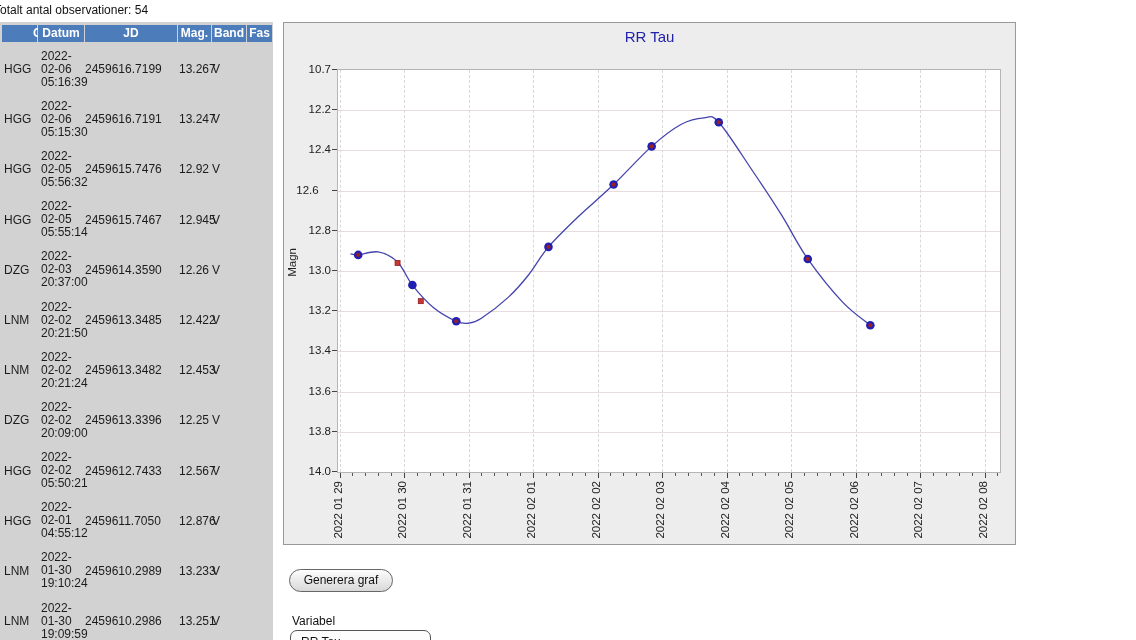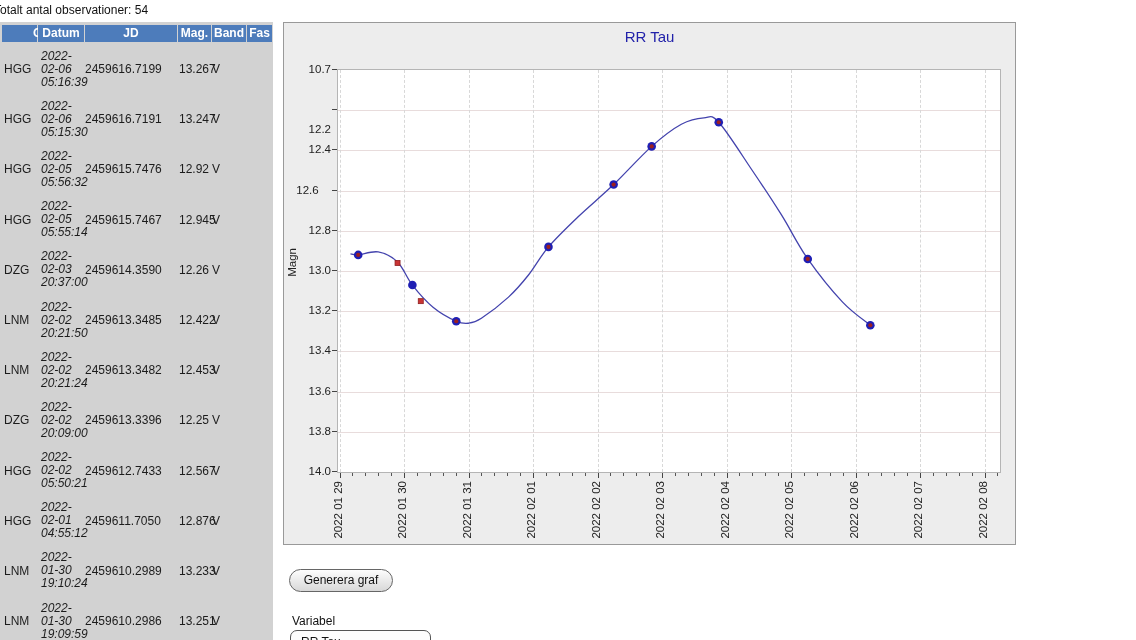--- a/index.html
+++ b/index.html
@@ -12,21 +12,21 @@
 
   
   #table-panel { left:0; top:22px; width:273px; height:618px; background:#d2d2d2; }
   #table-head { position:absolute; left:0; top:3px; display:flex; padding-left:2px; }
   .th { background:#4d7cbb; color:#fff; font-size:12px; font-weight:bold; text-align:center;
         height:17px; line-height:17px; margin-right:1px; }
   #table-rows { position:absolute; left:0; top:22px; width:273px; }
   .tr { display:flex; height:50.2px; align-items:center; padding-left:2px; }
   .td { font-size:12px; color:#1c1c1c; margin-right:1px; }
   .td.c { text-align:left; }
-  .datum div { line-height:13px;font-style:italic; }
+  .datum div { line-height:13px; }
 
   
   #chart-panel { left:283px; top:22px; width:733px; height:523px; background:#ededed;
                  border:1px solid #999; }
   #chart-title { left:0; top:5px; width:100%; text-align:center; font-size:15px; }
   #chart-subtitle { left:0; top:23px; width:100%; text-align:center; font-size:12px; color:#222; }
   #plot-area { left:53px; top:46px; width:664px; height:404px; background:#fff;
                border:1px solid #b5b5b5; }
   .hgrid { position:absolute; left:0; width:662px; height:1px; background:#e8dcdc; }
   .vgrid { position:absolute; top:0; height:402px; width:0;
@@ -255,21 +255,21 @@
       <circle cx="313.68" cy="76.38000000000015" r="2.1" fill="#9c2020"></circle>
       <circle cx="380.76" cy="52.259999999999955" r="4.3" fill="#1f1fb4"></circle>
       <circle cx="380.76" cy="52.259999999999955" r="2.1" fill="#9c2020"></circle>
       <circle cx="469.77" cy="188.9399999999999" r="4.3" fill="#1f1fb4"></circle>
       <circle cx="469.77" cy="188.9399999999999" r="2.1" fill="#9c2020"></circle>
       <circle cx="532.335" cy="255.26999999999992" r="4.3" fill="#1f1fb4"></circle>
       <circle cx="532.335" cy="255.26999999999992" r="2.1" fill="#9c2020"></circle>
     </svg>
 <div class="ytick-label abs" style="top: 39px;">10.7</div>
     <div class="ytick-mark abs" style="left: 48px; top: 46px;"></div>
-    <div class="ytick-label abs" style="top: 79.2px; margin-top: 20px;">12.2</div>
+    <div class="ytick-label abs" style="top: 79.2px;">12.2</div>
     <div class="ytick-mark abs" style="left: 48px; top: 86.2px;"></div>
     <div class="ytick-label abs" style="top: 119.4px;">12.4</div>
     <div class="ytick-mark abs" style="left: 48px; top: 126.4px;"></div>
     <div class="ytick-label abs" style="top: 159.6px; text-align: center;">12.6</div>
     <div class="ytick-mark abs" style="left: 48px; top: 166.6px;"></div>
     <div class="ytick-label abs" style="top: 199.8px;">12.8</div>
     <div class="ytick-mark abs" style="left: 48px; top: 206.8px;"></div>
     <div class="ytick-label abs" style="top: 240px;">13.0</div>
     <div class="ytick-mark abs" style="left: 48px; top: 247px;"></div>
     <div class="ytick-label abs" style="top: 280.2px;">13.2</div>

